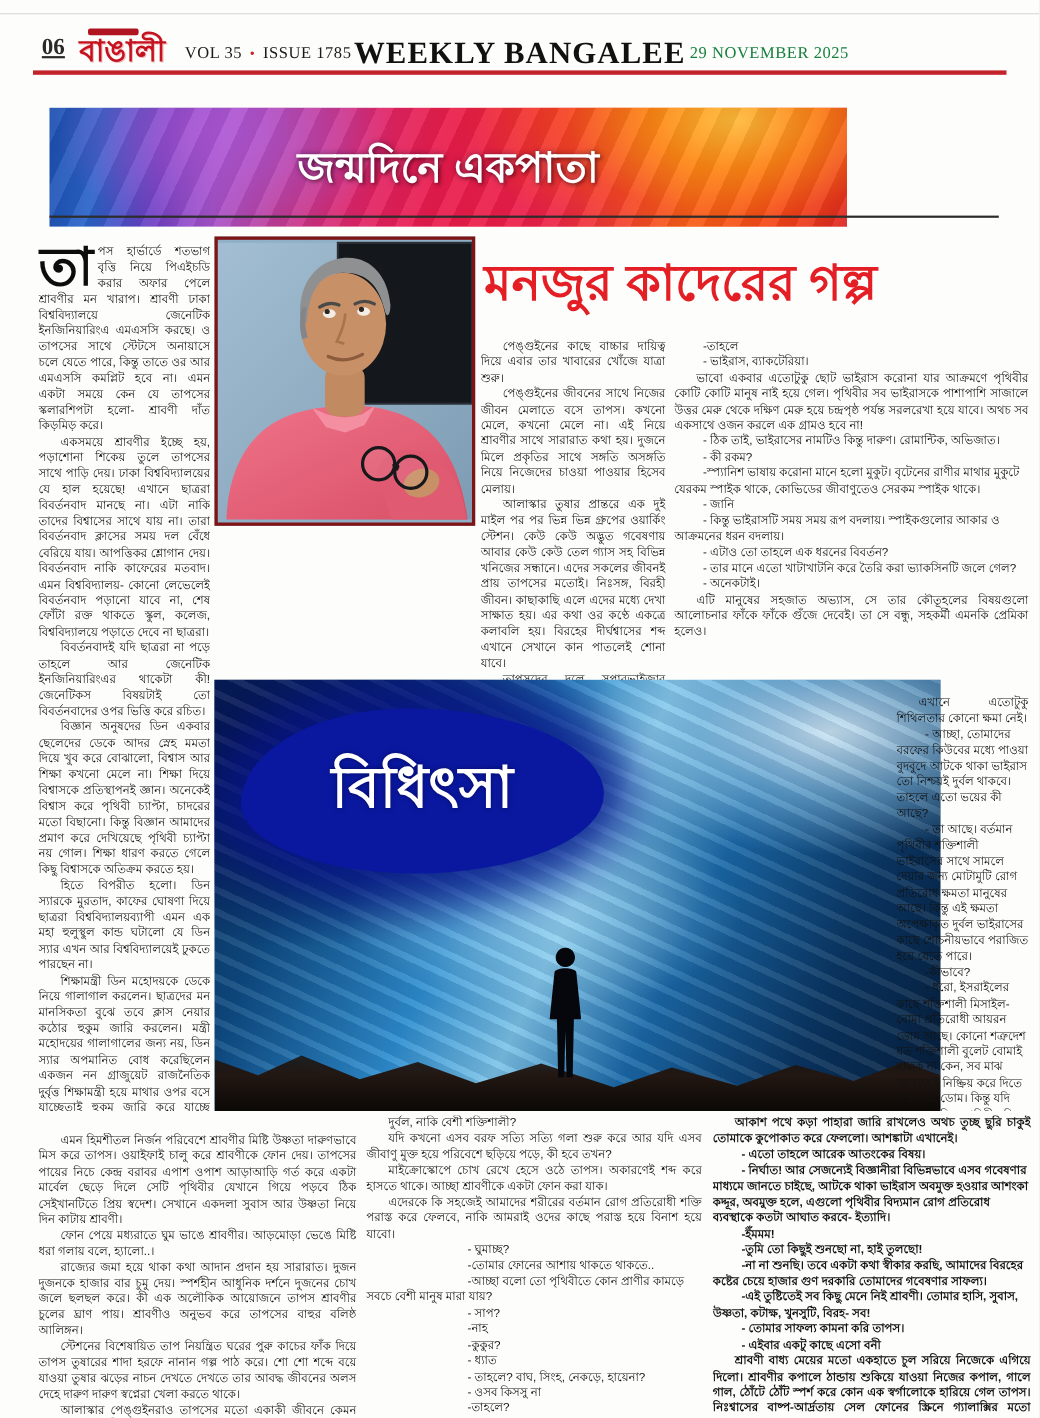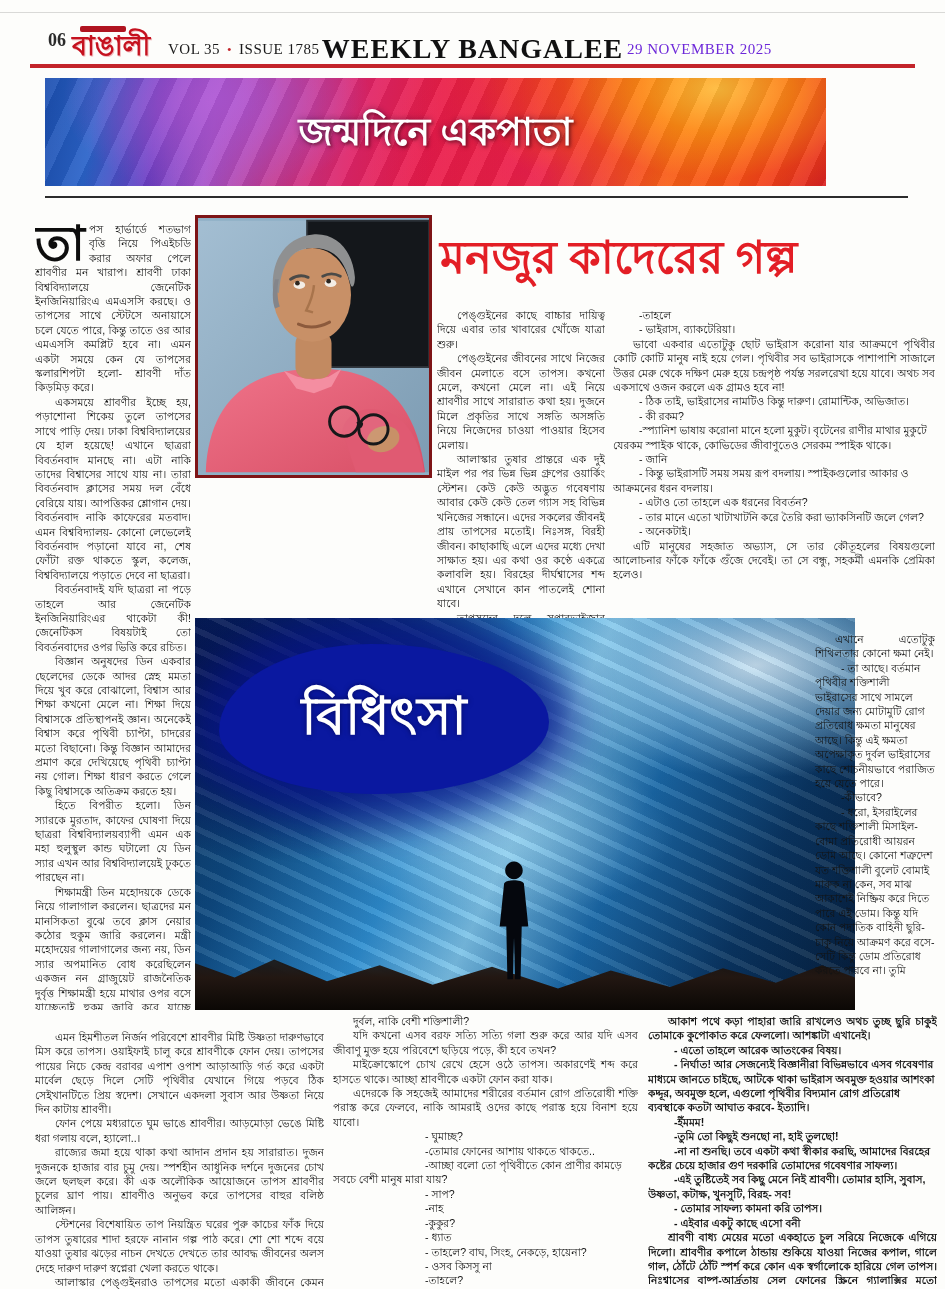--- a/index.html
+++ b/index.html
@@ -1,36 +1,36 @@
 <!DOCTYPE html>
 <html><head>
 <meta charset="utf-8">
 <style>
   html,body{margin:0;padding:0;background:#e8e8e6;}
   .page{position:relative;width:945px;height:1289px;background:#fdfdfb;margin:0 auto;
         font-family:"Liberation Sans",sans-serif;color:#141414;overflow:hidden;}
   
   .top-hairline{position:absolute;left:0;top:12px;width:945px;height:1px;background:#d9d9d7;}
-  .page-number{position:absolute;left:48px;top:30px;font-family:"Liberation Serif",serif;
-               font-size:18px;font-weight:bold;color:#2a2a2a;}
+  .page-number{position:absolute;left:38px;top:30px;font-family:"Liberation Serif",serif;
+               font-size:21px;font-weight:bold;color:#2a2a2a;text-decoration:underline;}
   .logo{position:absolute;left:72px;top:26px;width:82px;height:40px;}
   .logo .logo-bar{width:46px;height:6px;background:#b01420;border-radius:2px;margin-left:8px;}
   .logo .logo-bn{font-size:27px;font-weight:bold;color:#c5121f;line-height:1.1;
                  text-shadow:1px 1px 0 #f2b9bd;}
   .vol-issue{position:absolute;left:168px;top:41px;font-family:"Liberation Serif",serif;
              font-size:15px;letter-spacing:.5px;color:#1a1a1a;}
   .vol-issue .bullet{color:#c3242a;font-size:13px;margin:0 7px;}
   .masthead{position:absolute;left:0;top:33px;width:945px;text-align:center;
             font-family:"Liberation Serif",serif;font-size:28px;font-weight:bold;
             letter-spacing:1px;color:#111;}
   .issue-date{position:absolute;left:627px;top:41px;font-family:"Liberation Serif",serif;
-              font-size:15px;letter-spacing:.5px;color:#6d28d9;}
+              font-size:15px;letter-spacing:.5px;color:#15803d;}
   .red-rule{position:absolute;left:30px;top:64px;width:885px;height:4px;background:#c3242a;}
   
-  .banner{position:absolute;left:45px;top:78px;width:781px;height:108px;overflow:hidden;
+  .banner{position:absolute;left:45px;top:98px;width:725px;height:108px;overflow:hidden;
     background:
       radial-gradient(ellipse 340px 200px at 86% 10%,rgba(255,190,60,.95) 0%,rgba(255,140,20,.85) 22%,rgba(250,80,20,.55) 45%,rgba(230,30,40,0) 70%),
       radial-gradient(ellipse 260px 160px at 64% 85%,rgba(235,20,90,.75) 0%,rgba(235,20,90,0) 70%),
       radial-gradient(ellipse 220px 140px at 22% 20%,rgba(176,87,214,.9) 0%,rgba(176,87,214,0) 70%),
       linear-gradient(100deg,#1c4fb0 0%,#2a63c9 7%,#6a3ec4 15%,#a452c9 22%,#c23a92 30%,#e02468 40%,#ea1e46 50%,#ee2d31 60%,#f05a1d 70%,#fb8705 80%,#ef3b1c 91%,#cf1028 100%);}
   .banner:before{content:"";position:absolute;inset:0;
       background:repeating-linear-gradient(115deg,rgba(255,255,255,.07) 0 14px,rgba(0,0,0,.06) 14px 30px);}
   .banner-title{position:absolute;left:0;top:24px;width:100%;text-align:center;
       font-size:38px;font-weight:bold;color:#ffffff;
       text-shadow:0 0 6px rgba(0,0,40,.45),2px 2px 3px rgba(60,0,0,.4);}
@@ -176,20 +176,21 @@
     <div class="ice-title-blob">
       <span class="ice-title">বিধিৎসা</span>
     </div>
     <svg class="person" viewBox="0 0 40 110">
       <path fill="#05070d" d="M20,1 a8,8 0 1 1 -0.1,0 Z M11,21 C13,17 27,17 29,21 L33,60 L27,60 L26,108 L21,108 L20,70 L19,108 L14,108 L13,60 L7,60 Z"></path>
     </svg>
   </div>
 
   <div class="col col-4">
       <p>এখানে এতোটুকু শিথিলতার কোনো ক্ষমা নেই।</p>
+      <p class="dialogue-line">- আচ্ছা, তোমাদের বরফের কিউবের মধ্যে পাওয়া বুদবুদে আটকে থাকা ভাইরাস তো নিশ্চয়ই দুর্বল থাকবে। তাহলে এতো ভয়ের কী আছে?</p>
       <p class="dialogue-line">- তা আছে। বর্তমান পৃথিবীর শক্তিশালী ভাইরাসের সাথে সামলে দেয়ার জন্য মোটামুটি রোগ প্রতিরোধ ক্ষমতা মানুষের আছে। কিন্তু এই ক্ষমতা অপেক্ষাকৃত দুর্বল ভাইরাসের কাছে শোচনীয়ভাবে পরাজিত হয়ে যেতে পারে।</p>
       <p class="dialogue-line">-কীভাবে?</p>
       <p class="dialogue-line">- ধরো, ইসরাইলের কাছে শক্তিশালী মিসাইল-বোমা প্রতিরোধী আয়রন ডোম আছে। কোনো শত্রুদেশ যত শক্তিশালী বুলেট বোমাই মারুক না কেন, সব মাঝ আকাশেই নিষ্ক্রিয় করে দিতে পারে এই ডোম। কিন্তু যদি কোন পদাতিক বাহিনী ছুরি-চাকু নিয়ে আক্রমণ করে বসে- সেটি কিন্তু ডোম প্রতিরোধ করতে পারবে না। তুমি</p>
     </div>
 
   <div class="col col-bottom-left">
       <p>এমন হিমশীতল নির্জন পরিবেশে শ্রাবণীর মিষ্টি উষ্ণতা দারুণভাবে মিস করে তাপস। ওয়াইফাই চালু করে শ্রাবণীকে ফোন দেয়। তাপসের পায়ের নিচে কেন্দ্র বরাবর এপাশ ওপাশ আড়াআড়ি গর্ত করে একটা মার্বেল ছেড়ে দিলে সেটি পৃথিবীর যেখানে গিয়ে পড়বে ঠিক সেইখানটিতে প্রিয় স্বদেশ। সেখানে একদলা সুবাস আর উষ্ণতা নিয়ে দিন কাটায় শ্রাবণী।</p>
       <p>ফোন পেয়ে মধ্যরাতে ঘুম ভাঙে শ্রাবণীর। আড়মোড়া ভেঙে মিষ্টি ধরা গলায় বলে, হ্যালো..।</p>
       <p>রাজ্যের জমা হয়ে থাকা কথা আদান প্রদান হয় সারারাত। দুজন দুজনকে হাজার বার চুমু দেয়। স্পর্শহীন আধুনিক দর্শনে দুজনের চোখ জলে ছলছল করে। কী এক অলৌকিক আয়োজনে তাপস শ্রাবণীর চুলের ঘ্রাণ পায়। শ্রাবণীও অনুভব করে তাপসের বাহুর বলিষ্ঠ আলিঙ্গন।</p>
       <p>স্টেশনের বিশেষায়িত তাপ নিয়ন্ত্রিত ঘরের পুরু কাচের ফাঁক দিয়ে তাপস তুষারের শাদা হরফে নানান গল্প পাঠ করে। শো শো শব্দে বয়ে যাওয়া তুষার ঝড়ের নাচন দেখতে দেখতে তার আবদ্ধ জীবনের অলস দেহে দারুণ দারুণ স্বপ্নেরা খেলা করতে থাকে।</p>

